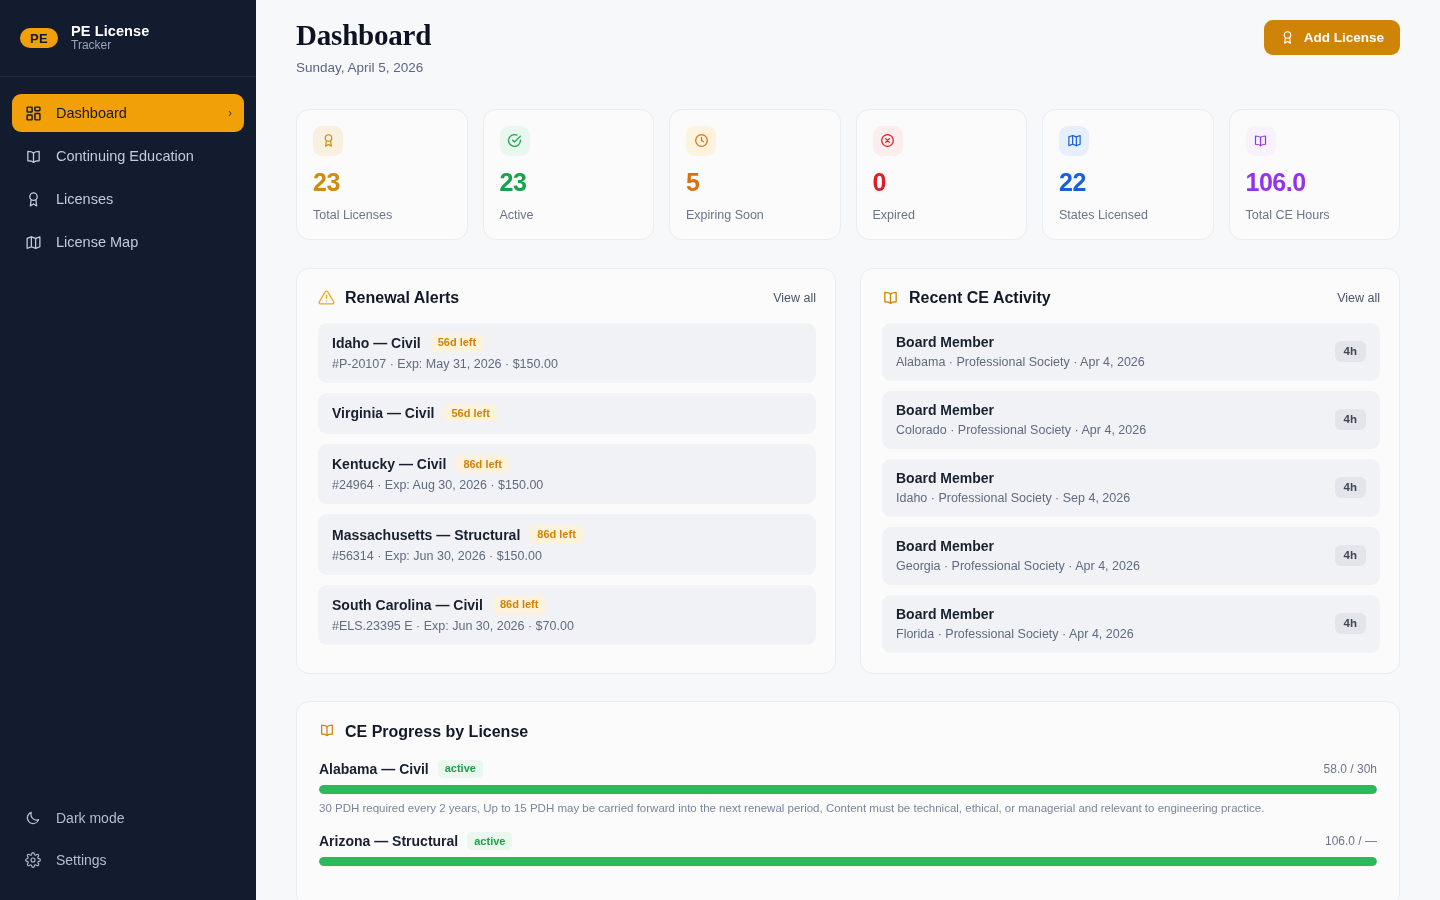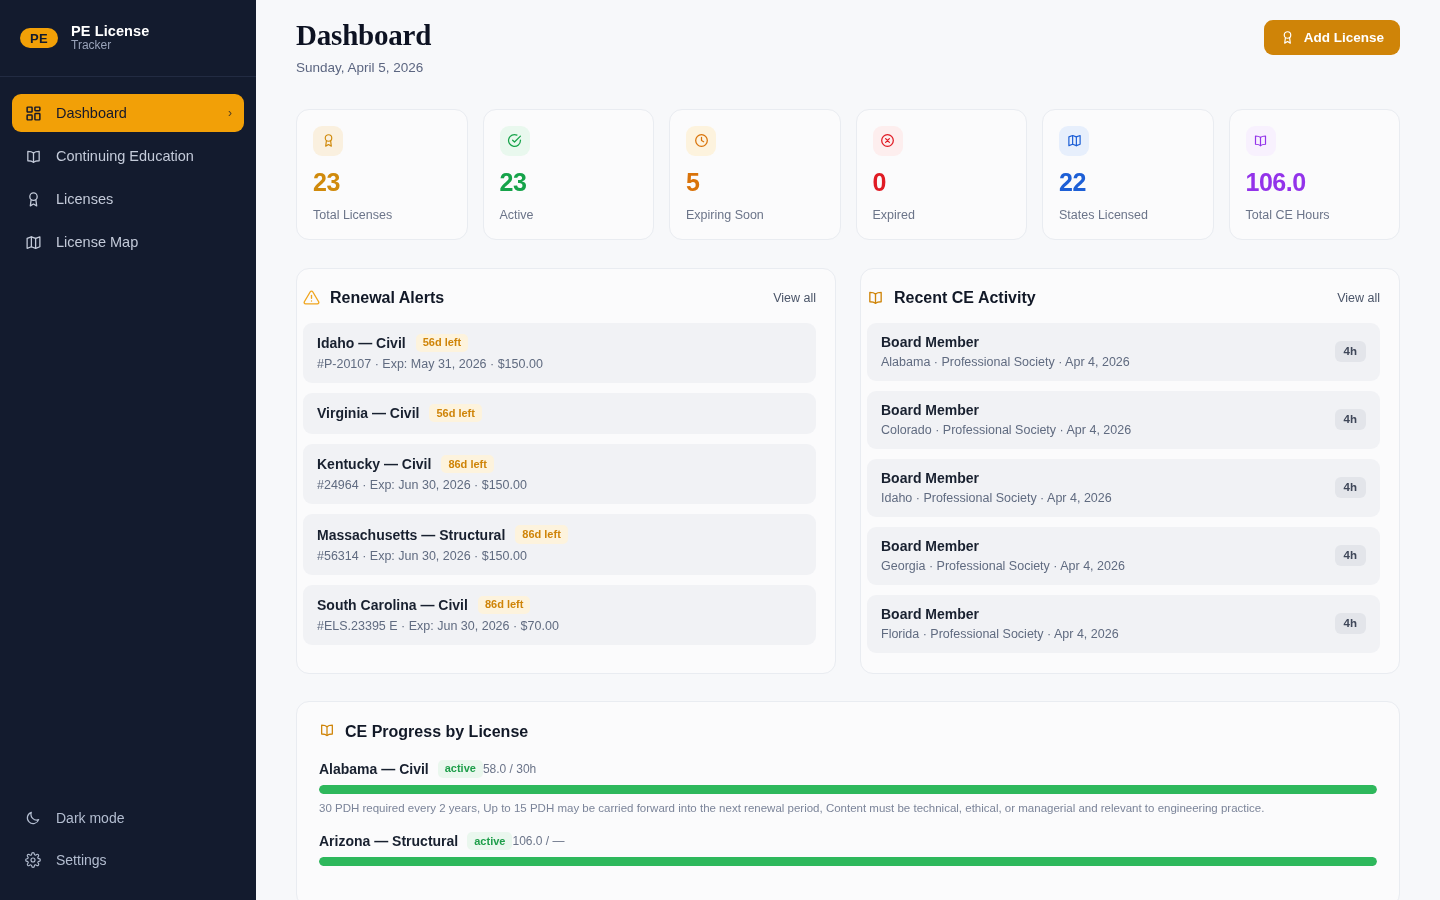--- a/index.html
+++ b/index.html
@@ -103,21 +103,21 @@
   .stat-lbl { font-size: 12.5px; color: #6d7screen; }
   .stat-lbl { font-size: 12.5px; color: #6b7489; margin-top: 13px; }
 
   
   .panels { display: flex; gap: 24px; margin-top: 28px; }
   .panel {
     flex: 1 1 0;
     background: #fbfbfc;
     border: 1px solid #e9ecf1;
     border-radius: 13px;
-    padding: 20px 19px 20px 6px;
+    padding: 20px 19px 20px 21px;
   }
   .panel-head { display: flex; align-items: center; justify-content: space-between; margin-bottom: 16px; }
   .panel-title { display: flex; align-items: center; gap: 10px; font-size: 16px; font-weight: bold; color: #111827; }
   .panel-title svg { display: block; }
   .view-all { font-size: 12.5px; color: #4a5468; cursor: pointer; text-decoration: none; }
 
   .rowlist { display: flex; flex-direction: column; gap: 10px; }
   .row {
     background: #f1f2f5;
     border-radius: 9px;
@@ -146,21 +146,21 @@
   
   .prog-panel {
     background: #fbfbfc;
     border: 1px solid #e9ecf1;
     border-radius: 13px;
     margin-top: 27px;
     padding: 20px 22px 24px 22px;
   }
   .prog-title { display: flex; align-items: center; gap: 10px; font-size: 16px; font-weight: bold; color: #111827; margin-bottom: 18px; }
   .prog-item { margin-bottom: 16px; }
-  .prog-head { display: flex; align-items: center; justify-content: flex-start; margin-bottom: 7px; margin-top: 16px; }
+  .prog-head { display: flex; align-items: center; justify-content: space-between; margin-bottom: 7px; margin-top: 16px; }
   .prog-name-wrap { display: flex; align-items: center; gap: 9px; }
   .prog-name { font-size: 14px; font-weight: bold; color: #18202f; }
   .badge-green {
     background: #eaf7ee; color: #1e9e4a;
     font-size: 11px; font-weight: bold;
     border-radius: 5px; padding: 2.5px 7px; line-height: 1.2;
   }
   .prog-count { font-size: 12px; color: #6b7489; }
   .bar-track { height: 9px; border-radius: 5px; background: #e5e7eb; overflow: hidden; }
   .bar-fill { height: 100%; border-radius: 5px; background: #2eb85c; }
@@ -369,21 +369,21 @@
             <div class="row-top">
               <span class="row-title">Virginia — Civil</span>
               <span class="badge-amber">56d left</span>
             </div>
           </div>
           <div class="row">
             <div class="row-top">
               <span class="row-title">Kentucky — Civil</span>
               <span class="badge-amber">86d left</span>
             </div>
-            <div class="row-sub">#24964 · Exp: Jun 30, 2026 · $150.00</div>
+            <div class="row-sub">#24964 · Exp: Aug 30, 2026 · $150.00</div>
           </div>
           <div class="row">
             <div class="row-top">
               <span class="row-title">Massachusetts — Structural</span>
               <span class="badge-amber">86d left</span>
             </div>
             <div class="row-sub">#56314 · Exp: Jun 30, 2026 · $150.00</div>
           </div>
           <div class="row">
             <div class="row-top">
@@ -420,21 +420,21 @@
           <div class="row row-flex">
             <div class="ce-left">
               <span class="row-title">Board Member</span>
               <span class="row-sub">Colorado · Professional Society · Apr 4, 2026</span>
             </div>
             <span class="pill-grey">4h</span>
           </div>
           <div class="row row-flex">
             <div class="ce-left">
               <span class="row-title">Board Member</span>
-              <span class="row-sub">Idaho · Professional Society · Apr 4, 2026</span>
+              <span class="row-sub">Idaho · Professional Society · Sep 4, 2026</span>
             </div>
             <span class="pill-grey">4h</span>
           </div>
           <div class="row row-flex">
             <div class="ce-left">
               <span class="row-title">Board Member</span>
               <span class="row-sub">Georgia · Professional Society · Apr 4, 2026</span>
             </div>
             <span class="pill-grey">4h</span>
           </div>

